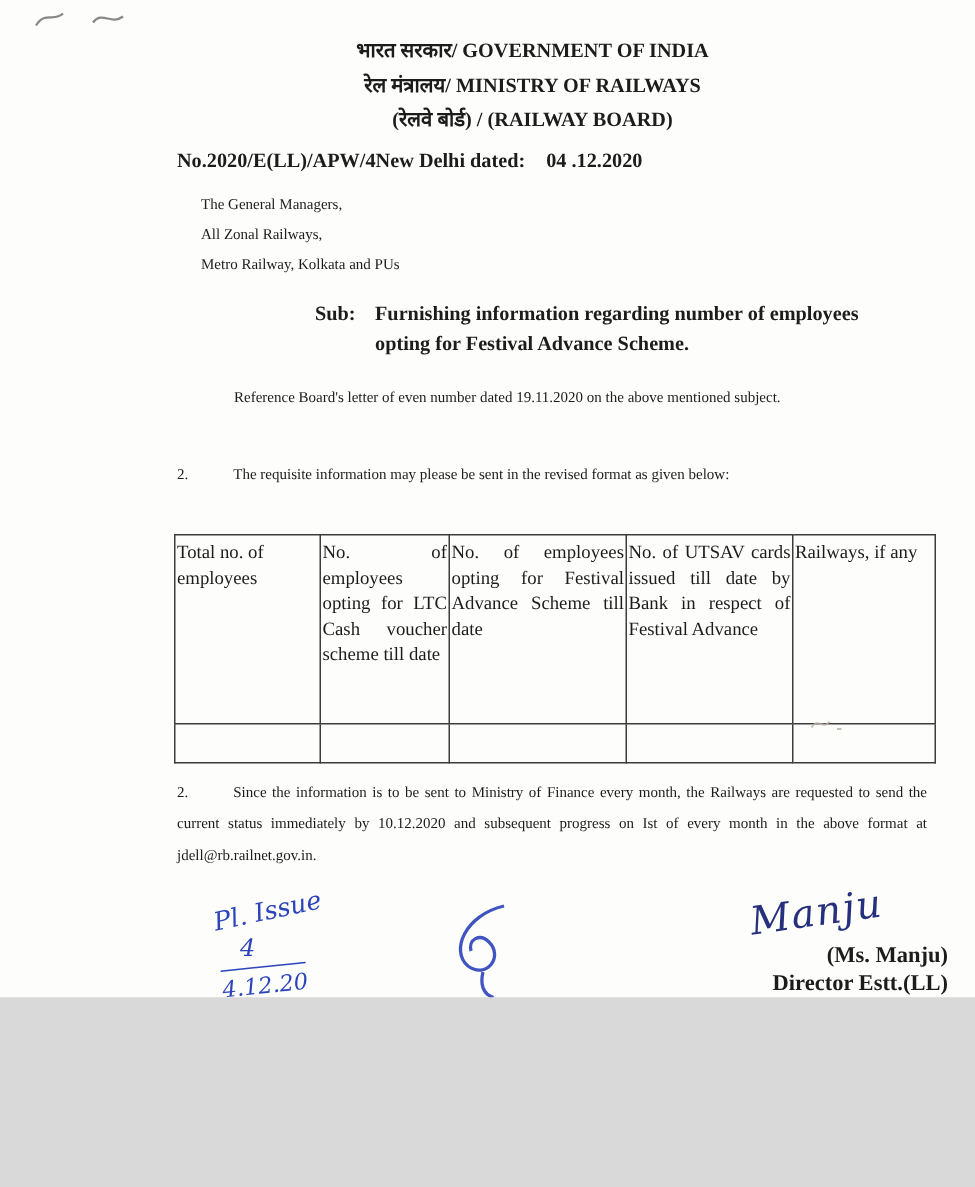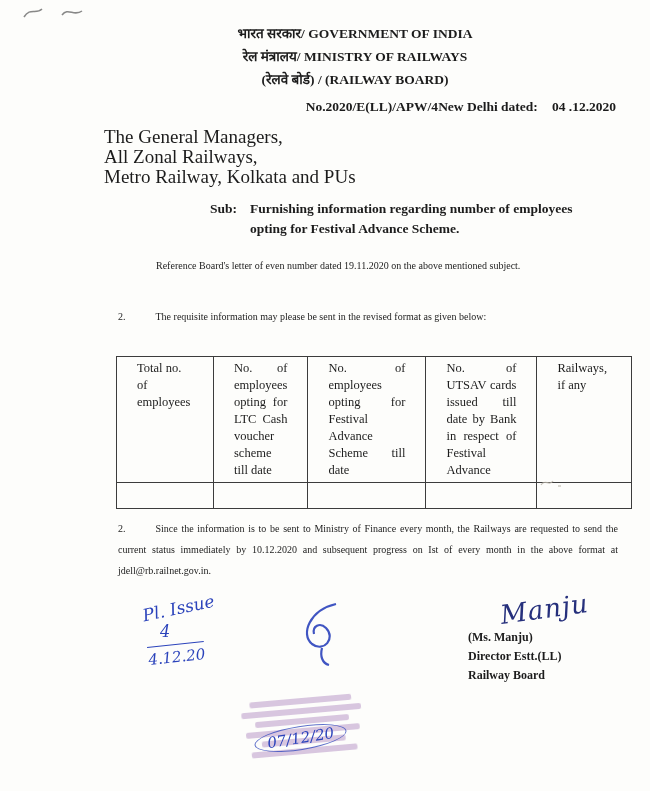--- a/index.html
+++ b/index.html
@@ -1,55 +1,55 @@
 <!DOCTYPE html>
 <html style="--ink: #1c1c1c; --handwriting-blue: #2b43bb; --stamp-purple: #9a6bb0;"><head>
 <meta charset="utf-8">
 <style>
   * { margin:0; padding:0; box-sizing:border-box; }
   html,body { background:#d9d9d9; }
   .page {
-    position:relative; width:650px; height:791px; margin:0 auto;
+    position:relative; width:650px; height:665px; margin:0 auto;
     background:#fdfdfb; color:var(--ink,#1c1c1c);
     font-family:"Liberation Serif", serif; overflow:hidden;
   }
   .letterhead {
     position:absolute; top:22px; left:90px; right:30px;
     text-align:center; font-weight:bold; font-size:13.5px; line-height:23px;
   }
   .ref-row {
     position:absolute; top:99px; left:118px; right:34px;
-    display:flex; justify-content:flex-end;
+    display:flex; justify-content:flex-start;
     font-weight:bold; font-size:13.5px;
   }
   .ref-row .date-val { margin-left:14px; }
   .addressee {
-    position:absolute; top:127px; left:104px;
-    font-size:19px; line-height:20px;
+    position:absolute; top:127px; left:134px;
+    font-size:10px; line-height:20px;
   }
   .subject {
     position:absolute; top:199px; left:170px; right:70px;
     display:flex; font-weight:bold; font-size:13.5px; line-height:20px;margin-left:40px;
   }
   .subject .sub-label { flex:none; width:40px; }
   .para {
     position:absolute; left:118px; right:32px;
     font-size:10px; line-height:21px; text-align:justify;
   }
   .para-1 { top:255px; text-indent:38px; }
   .para-2 { top:306px; }
   .para-3 { top:518px; }
   .para .pnum { margin-right:30px; }
   table.fmt-table {
     position:absolute; top:356px; left:116px;
     border-collapse:collapse; font-size:12.5px; table-layout:fixed;
   }
   .fmt-table td {
     border:1px solid #3c3c3c; vertical-align:top;
-    padding:3px 20px; line-height:17px;
+    padding:3px 1px; line-height:17px;
   }
   .fmt-table tr.hdr td { height:126px; }
   .fmt-table tr.empty td { height:26px; }
   .fmt-table td.jst { text-align:justify;margin-left:29px; }
   
   .hw {
     position:absolute; color:var(--handwriting-blue,#2b43bb);
     font-family:"DejaVu Serif", serif; font-style:italic;
   }
   .hw-note1 { left:142px; top:598px; font-size:17px; transform:rotate(-12deg); }
@@ -58,21 +58,21 @@
               border-top:1.6px solid var(--handwriting-blue,#2b43bb); padding-top:3px; }
   .hw-scribble { position:absolute; left:292px; top:600px; }
   
   .sig-script {
     position:absolute; left:500px; top:594px;
     color:#26307c; font-family:"DejaVu Serif", serif; font-style:italic;
     font-size:26px; transform:rotate(-8deg); letter-spacing:1px;
   }
   .sig-block {
     position:absolute; left:468px; top:628px; width:164px;
-    text-align:left; font-weight:bold; font-size:12px; line-height:19px;
+    text-align:right; font-weight:bold; font-size:15px; line-height:19px;
   }
   
   .stamp {
     position:absolute; left:243px; top:694px; width:120px; height:76px;
     transform:rotate(-5deg); opacity:.5; filter:blur(.5px);
   }
   .stamp .sl {
     height:6px; background:var(--stamp-purple,#9a6bb0);
     border-radius:2px; margin:4px auto; opacity:.75;
   }

